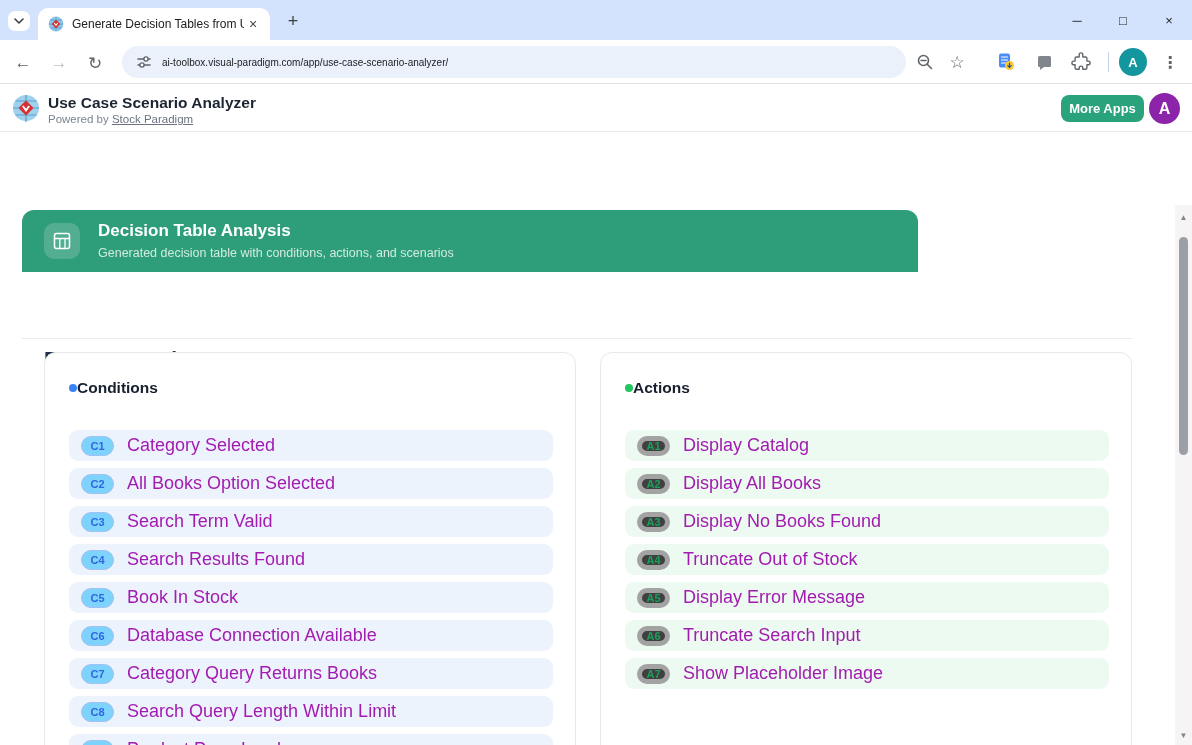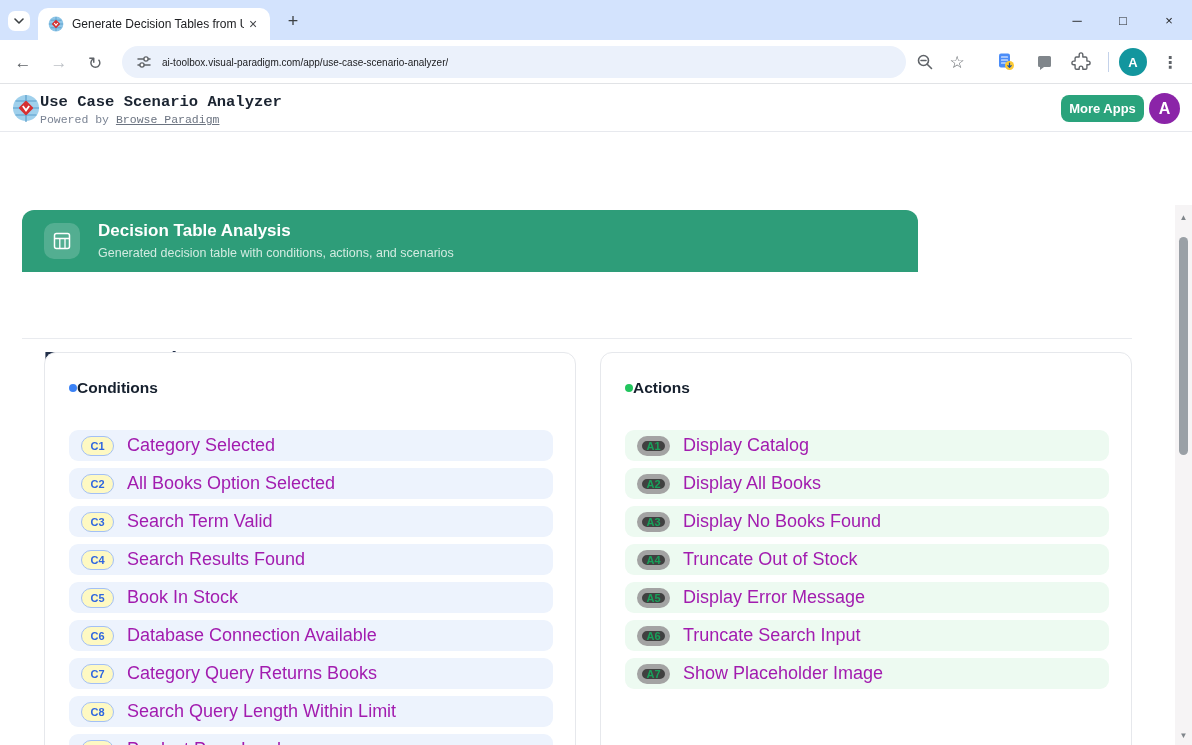--- a/index.html
+++ b/index.html
@@ -36,21 +36,21 @@
   .nav-btn.disabled{color:#bdc1c6;}
   .omnibox{position:absolute;left:122px;top:46px;width:784px;height:32px;background:#ebf1fb;border-radius:16px;display:flex;align-items:center;padding:0 14px;}
   .omnibox .url{margin-left:10px;font-size:10px;color:#202124;white-space:nowrap;overflow:hidden;}
   .tool-icon{position:absolute;top:48px;width:28px;height:28px;display:flex;align-items:center;justify-content:center;font-size:17px;color:#5f6368;cursor:pointer;}
   .toolbar-sep{position:absolute;left:1108px;top:52px;width:1px;height:20px;background:#c4d2ea;}
   .browser-avatar{position:absolute;left:1119px;top:48px;width:28px;height:28px;border-radius:50%;background:var(--browser-avatar-teal,#13969e);color:#fff;font-size:13px;font-weight:bold;display:flex;align-items:center;justify-content:center;cursor:pointer;}
 
   
   .app-header{position:absolute;left:0;top:84px;width:1192px;height:48px;background:#fff;border-bottom:1px solid #e7e9ee;}
   .vp-logo{position:absolute;left:12px;top:94px;width:28px;height:28px;}
-  .app-titles{position:absolute;left:40px;top:93px;font-family:Liberation Mono, monospace;}
+  .app-titles{position:absolute;left:48px;top:93px;}
   .app-title{font-size:15.5px;font-weight:bold;color:#1b2431;line-height:19px;}
   .app-sub{font-size:11.5px;color:#7b8494;line-height:15px;}
   .app-sub a{color:#6b7380;text-decoration:underline;cursor:pointer;}
   .more-apps{position:absolute;left:1061px;top:95px;width:83px;height:27px;background:var(--more-apps-green,#2aa37c);border:none;border-radius:8px;color:#fff;font-size:13px;font-weight:bold;font-family:inherit;cursor:pointer;}
   .user-avatar{position:absolute;left:1149px;top:93px;width:31px;height:31px;border-radius:50%;background:var(--avatar-purple,#8b24a8);color:#fff;font-weight:bold;font-size:16px;display:flex;align-items:center;justify-content:center;cursor:pointer;}
 
   
   .stepper{position:absolute;left:0;top:132px;width:1192px;height:73px;background:#fff;}
   .step-line{position:absolute;left:320px;top:155px;width:551px;height:3px;background:var(--accent-blue,#4a7cf7);border-radius:2px;}
   .step-circle{position:absolute;top:145px;width:23px;height:23px;border-radius:50%;background:var(--accent-blue,#4a7cf7);color:#fff;display:flex;align-items:center;justify-content:center;font-size:12px;font-weight:bold;}
@@ -75,21 +75,21 @@
   .panel-header{display:flex;align-items:center;padding:26px 24px 0 24px;}
   .panel-dot{width:8px;height:8px;border-radius:50%;}
   .panel.conditions .panel-dot{background:#3b82f6;}
   .panel.actions .panel-dot{background:#22c55e;}
   .panel-title{font-size:15.5px;font-weight:bold;color:#16202e;}
   .items{position:absolute;left:24px;top:77px;width:484px;display:flex;flex-direction:column;gap:7px;}
   .item{height:31px;border-radius:9px;display:flex;align-items:center;gap:13px;padding:0 12px;cursor:pointer;}
   .panel.conditions .item{background:var(--condition-row-bg,#edf3fd);}
   .panel.actions .item{background:var(--action-row-bg,#edfaf1);}
   .badge{min-width:33px;height:20px;border-radius:10px;display:flex;align-items:center;justify-content:center;font-size:11px;font-weight:bold;background:#fff;}
-  .panel.conditions .badge{border:1px solid #a3c0f5;background:#fef9c3;color:var(--condition-badge-text,#2f66e0);}
+  .panel.conditions .badge{border:1px solid #a3c0f5;background:#7dd3fc;color:var(--condition-badge-text,#2f66e0);}
   .panel.actions .badge{border:5px solid #a3a3a3;background:#404040;color:var(--action-badge-text,#18a05a);}
   .item-label{font-size:18px;color:#a21caf;}
 
   
   .scrollbar{position:absolute;left:1175px;top:0;width:17px;height:540px;background:#f6f4f5;}
   .scroll-arrow{position:absolute;left:0;width:17px;height:16px;display:flex;align-items:center;justify-content:center;font-size:8px;color:#80868b;cursor:pointer;}
   .scroll-arrow.up{top:4px;}
   .scroll-arrow.down{bottom:2px;}
   .scroll-thumb{position:absolute;left:4px;top:32px;width:9px;height:218px;background:#9aa0a6;border-radius:5px;cursor:pointer;}
 
@@ -175,21 +175,21 @@
   <div class="vp-logo">
     <svg width="28" height="28" viewBox="0 0 28 28">
       <circle cx="14" cy="14" r="13" fill="#9fd0ec"></circle>
       <path d="M1 14h26M14 1v27M3.5 7h21M3.5 21h21" stroke="#5a9ecb" stroke-width="1.2" fill="none"></path>
       <rect x="8.6" y="8.6" width="10.8" height="10.8" rx="1.2" transform="rotate(45 14 14)" fill="#d63031"></rect>
       <path d="M10.8 12l3.2 4.4 3.2-4.4" fill="none" stroke="#fff" stroke-width="1.8"></path>
     </svg>
   </div>
   <div class="app-titles">
     <div class="app-title">Use Case Scenario Analyzer</div>
-    <div class="app-sub"><span>Powered by </span><a>Browse Paradigm</a></div>
+    <div class="app-sub"><span>Powered by </span><a>Stock Paradigm</a></div>
   </div>
   <button class="more-apps">More Apps</button>
   <div class="user-avatar">A</div>
 
   <div class="stepper">
     <div class="step-line"></div>
     <div class="step-circle one">
       <span>
         <svg width="12" height="10" viewBox="0 0 12 10">
             <polyline points="1.5,5 4.5,8 10.5,1.5" fill="none" stroke="#fff" stroke-width="2" stroke-linecap="round" stroke-linejoin="round"></polyline>

